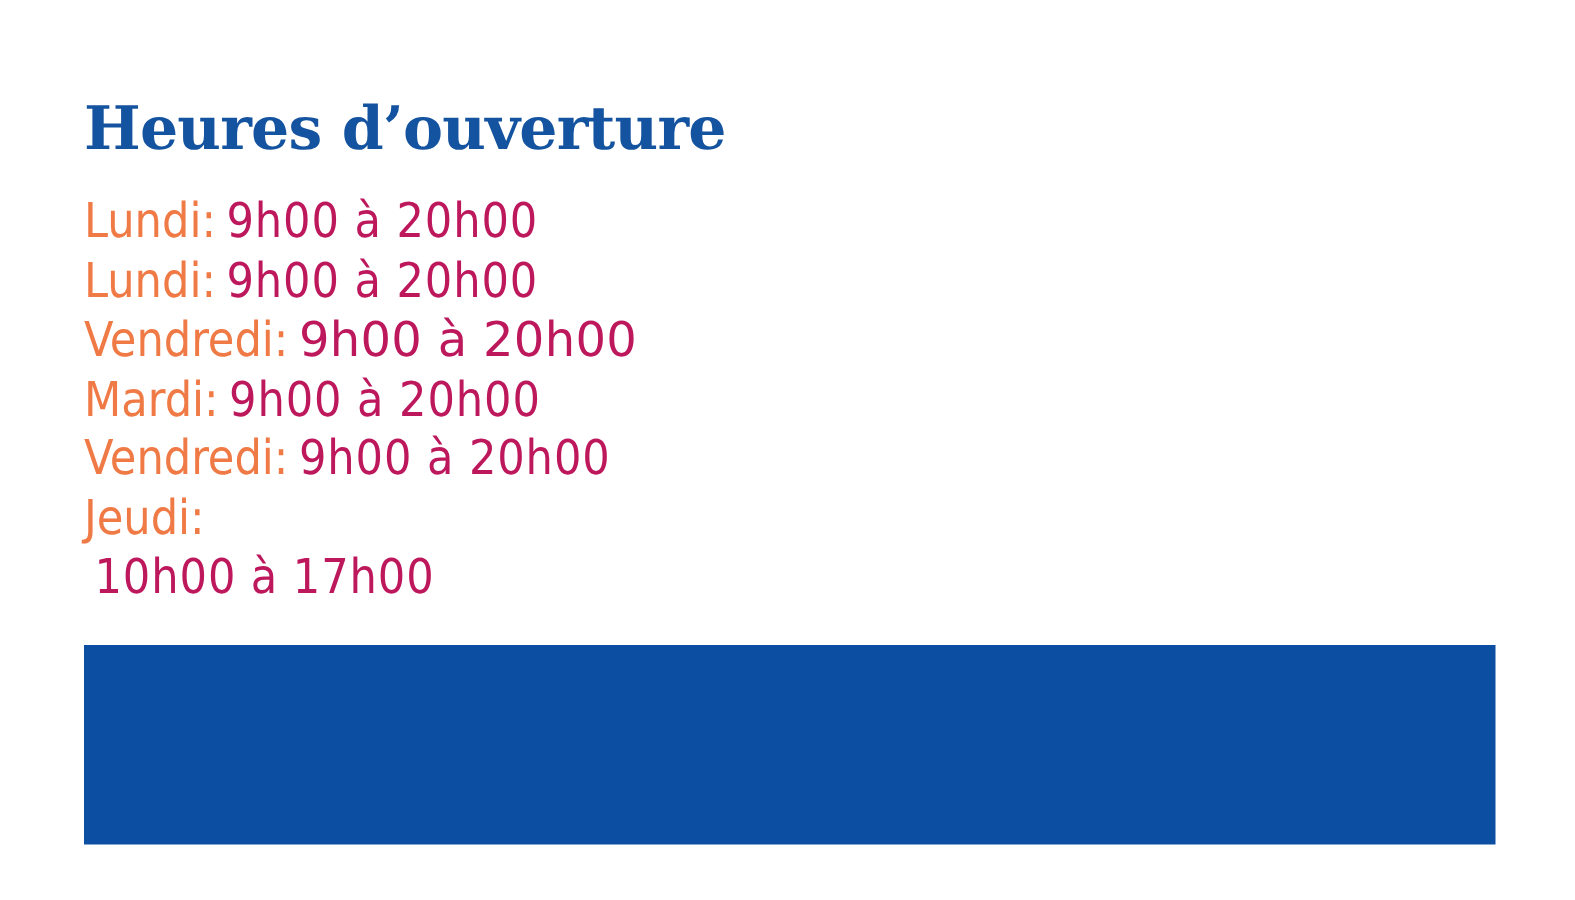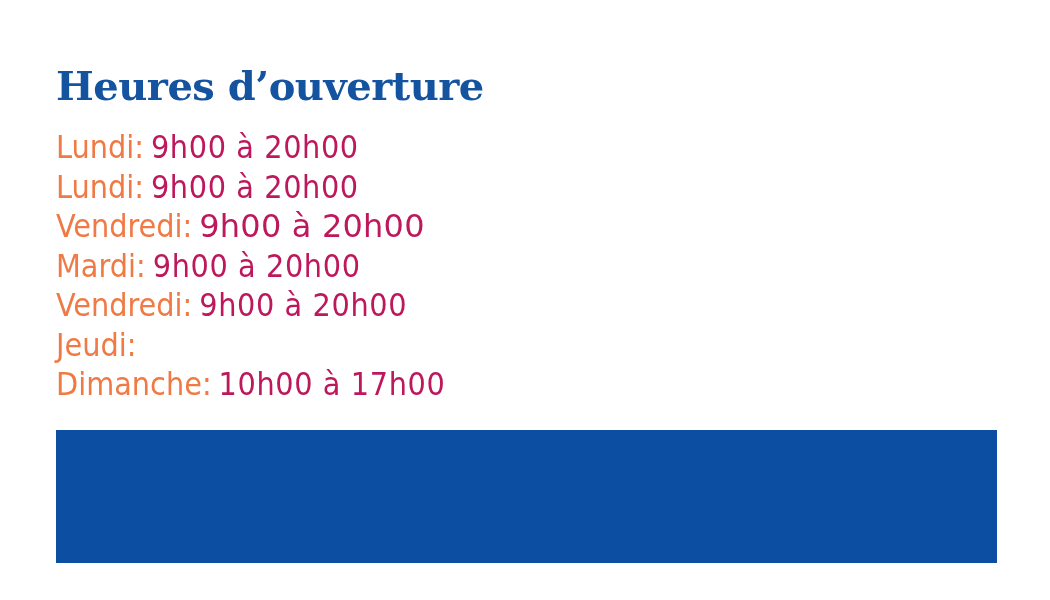--- a/index.html
+++ b/index.html
@@ -103,21 +103,20 @@
     <div class="hours-row">
       <span class="day-label">Vendredi:</span>
       <span class="time-value">9h00 à 20h00</span>
     </div>
 
     <div class="hours-row">
       <span class="day-label">Jeudi:</span>
     </div>
 
     <div class="hours-row">
-      <span class="day-label">Dimanche:</span>
       <span class="time-value">10h00 à 17h00</span>
     </div>
 
   </div>
 
   <div class="content-block"></div>
 
 </div>
 
 </body></html>

